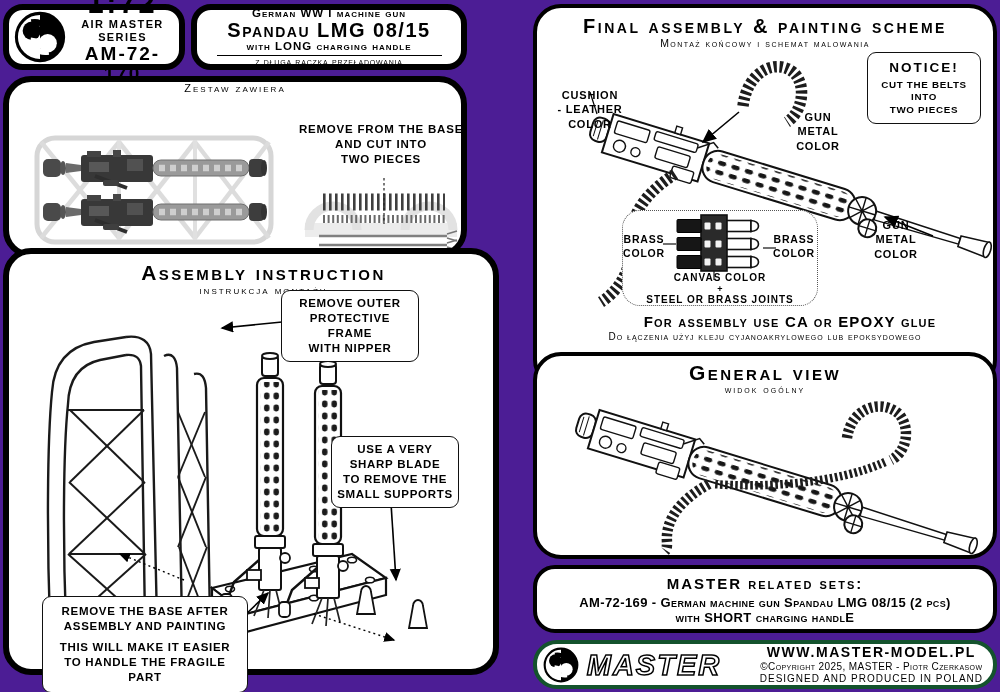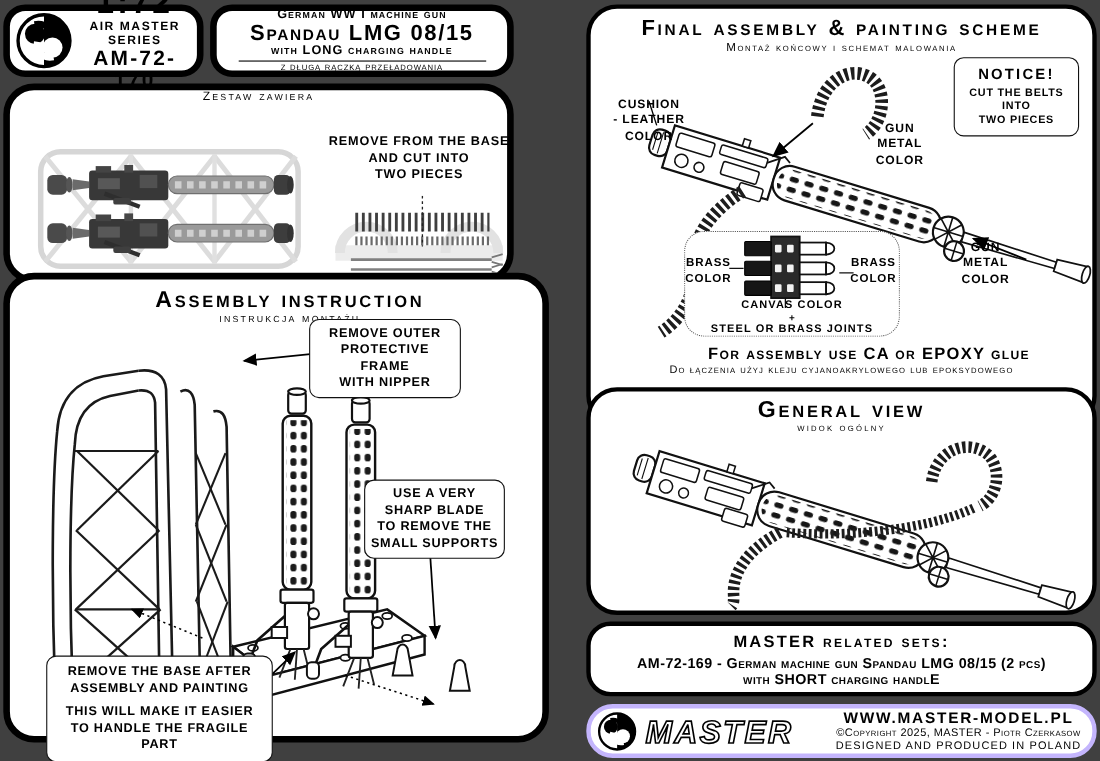--- a/index.html
+++ b/index.html
@@ -1,16 +1,16 @@
 <!DOCTYPE html>
 <html><head>
 <meta charset="utf-8">
 <style>
   html,body{margin:0;padding:0;background:#fff;}
-  #page{position:relative;width:1000px;height:692px;background:#404040;overflow:hidden;
+  #page{position:relative;width:1000px;height:692px;background:#4c1d95;overflow:hidden;
         font-family:"Liberation Sans",sans-serif;color:#000;}
   .panel{position:absolute;background:#fff;border:6px solid #000;border-radius:28px;box-sizing:border-box;}
   .panel.thin{border-width:4px;}
   .sc{font-variant:small-caps;}
   .pre{white-space:pre-line;}
   .ptitle{font-variant:small-caps;font-weight:bold;font-size:21px;letter-spacing:2.5px;text-align:center;line-height:1.05;margin-top:8px;}
   .psub{font-variant:small-caps;font-size:11px;letter-spacing:2px;text-align:center;line-height:1.2;}
   .notebox{position:absolute;border:1.6px solid #111;border-radius:9px;padding:5px 4px;background:#fff;
            font-weight:bold;font-size:11.5px;letter-spacing:.7px;text-align:center;line-height:1.3;font-variant:small-caps;}
   .lbl{position:absolute;font-weight:bold;font-size:11px;letter-spacing:.8px;text-align:center;line-height:1.3;font-variant:small-caps;}
@@ -24,21 +24,21 @@
   #code{font-size:19px;font-weight:bold;letter-spacing:2px;line-height:1.05;}
   #title-box{left:191px;top:4px;width:276px;height:66px;border:6px solid #000;border-radius:20px;
              position:absolute;box-sizing:border-box;display:flex;flex-direction:column;justify-content:center;
              text-align:center;background:#fff;}
   #title-box .t1{font-size:11.5px;font-weight:bold;letter-spacing:1px;line-height:1.1;font-variant:small-caps;}
   #title-box .t2{font-size:20px;font-weight:bold;letter-spacing:1.5px;line-height:1.0;font-variant:small-caps;}
   #title-box .t3{font-size:11.5px;font-weight:bold;letter-spacing:1px;line-height:1.15;font-variant:small-caps;}
   #title-box .rule{width:225px;border-top:1.5px solid #000;margin:2px auto 1px;}
   #title-box .t4{font-size:9.5px;letter-spacing:.8px;line-height:1.1;font-variant:small-caps;}
   
-  #footer{left:533px;top:640px;width:464px;height:49px;border:4px solid #c4b5fd;border-radius:24px;
+  #footer{left:533px;top:640px;width:464px;height:49px;border:4px solid #14532d;border-radius:24px;
           position:absolute;box-sizing:border-box;display:flex;align-items:center;padding:0 6px;background:#fff;}
   #footer-right{margin-left:auto;text-align:center;line-height:1.2;padding-right:4px;}
   #footer-right .web{font-size:14px;font-weight:bold;letter-spacing:1.6px;}
   #footer-right .cp{font-size:10px;letter-spacing:.4px;font-variant:small-caps;}
   #footer-right .made{font-size:10px;letter-spacing:1px;}
   .detailbox{position:absolute;border:1.6px dotted #555;border-radius:18px;background:#fff;}
 </style>
 </head>
 <body>
 

